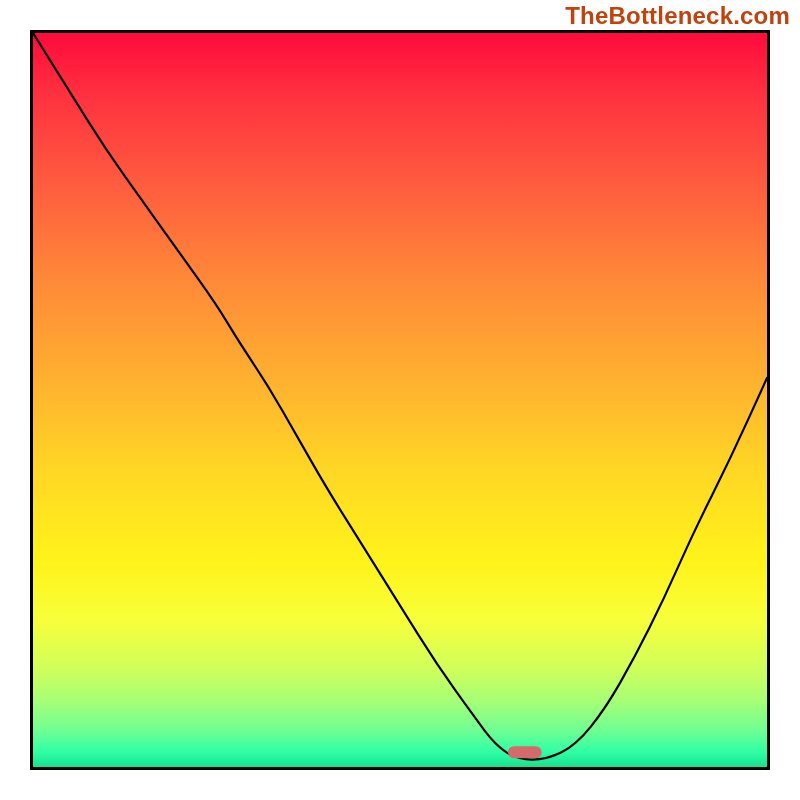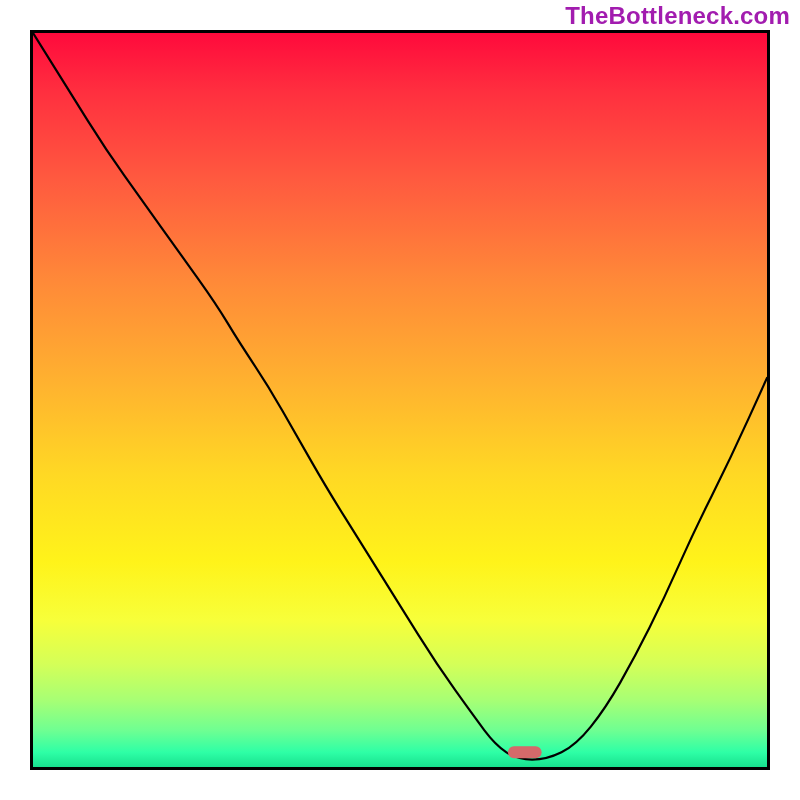--- a/index.html
+++ b/index.html
@@ -15,21 +15,21 @@
     position: relative;
     width: 800px;
     height: 800px;
   }
   .watermark {
     position: absolute;
     top: 2px;
     right: 10px;
     font-size: 24px;
     font-weight: 600;
-    color: #a21caf;
+    color: #c2410c;
     letter-spacing: 0.2px;
     z-index: 3;
   }
   .plot-area {
     position: absolute;
     left: 30px;
     top: 30px;
     width: 740px;
     height: 740px;
     box-sizing: border-box;

